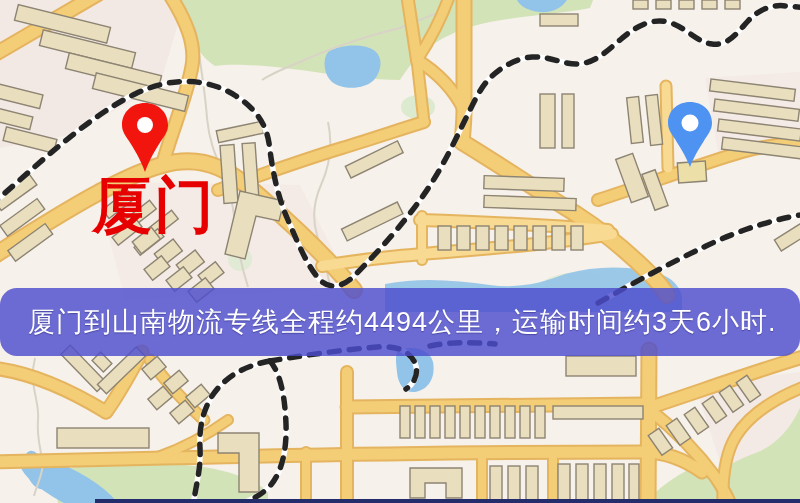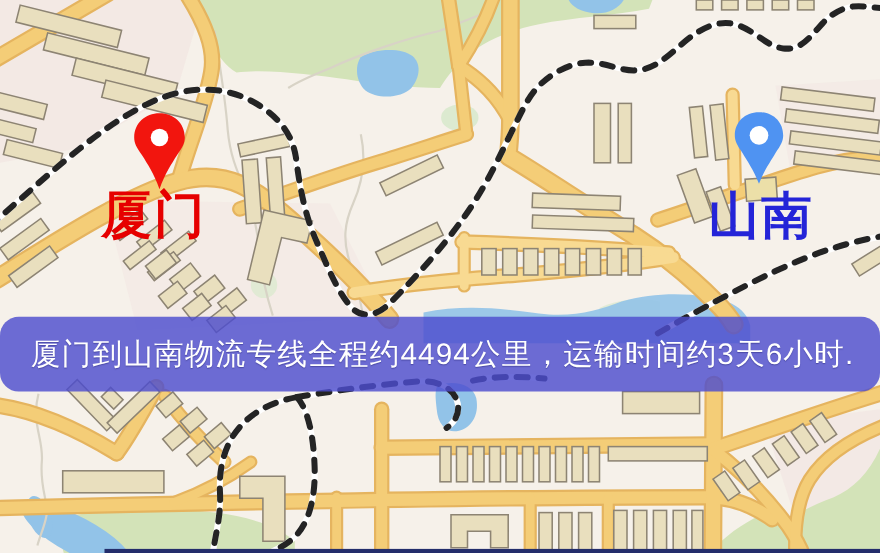--- a/index.html
+++ b/index.html
@@ -8,23 +8,23 @@
     --building:#e9dfbe; --building-outline:#8d8473; --rail:#242424;
     --origin-pin:#f2150e; --dest-pin:#4f93f2;
     --origin-label:#e60000; --dest-label:#2424d8;
     --banner-bg:rgba(77,77,206,0.82); --banner-text:#ffffff;
     --border-line:#232d6b;
   }
   html,body{margin:0;padding:0;background:#555;}
   .screen{position:relative;width:800px;height:503px;overflow:hidden;
     font-family:"Liberation Sans","DejaVu Sans",sans-serif;background:var(--map-bg);}
   .map-svg{position:absolute;left:0;top:0;}
-  .place-label{position:absolute;font-weight:bold;font-size:46px;line-height:1;
+  .place-label{position:absolute;font-weight:bold;font-size:60px;line-height:1;
     letter-spacing:2px;white-space:nowrap;
-    font-family:Liberation Mono, monospace;text-align:center;}
+    font-family:Liberation Serif, serif;text-align:center;}
   .origin-label{left:92px;top:176px;color:var(--origin-label);}
   .dest-label{left:644px;top:177px;color:var(--dest-label);}
   .banner{position:absolute;left:0;top:288px;width:800px;height:68px;
     background:var(--banner-bg);display:flex;align-items:center;border-radius:17px;}
   .banner span{color:var(--banner-text);font-size:27px;padding-left:28px;
     letter-spacing:1px;text-shadow:0 1px 1px rgba(40,40,120,.5);}
 </style>
 </head>
 <body>
 
@@ -317,19 +317,18 @@
 
   <g>
     <path d="M690,167 C685,154 679,146 675,139 C670,132 668,128 668,123 C668,111 677,102 690,102
              C703,102 712,111 712,123 C712,128 710,132 705,139 C701,146 695,154 690,167 Z" fill="var(--dest-pin,#4f93f2)"></path>
     <circle cx="690" cy="123" r="8.5" fill="#ffffff"></circle>
   </g>
 </svg>
 
 <div class="place-label origin-label">厦门</div>
 
-<div class="place-label dest-label">山南</div>
 
 <div class="banner">
   <span>厦门到山南物流专线全程约4494公里，运输时间约3天6小时.</span>
 </div>
 
 </div>
 
 </body></html>

